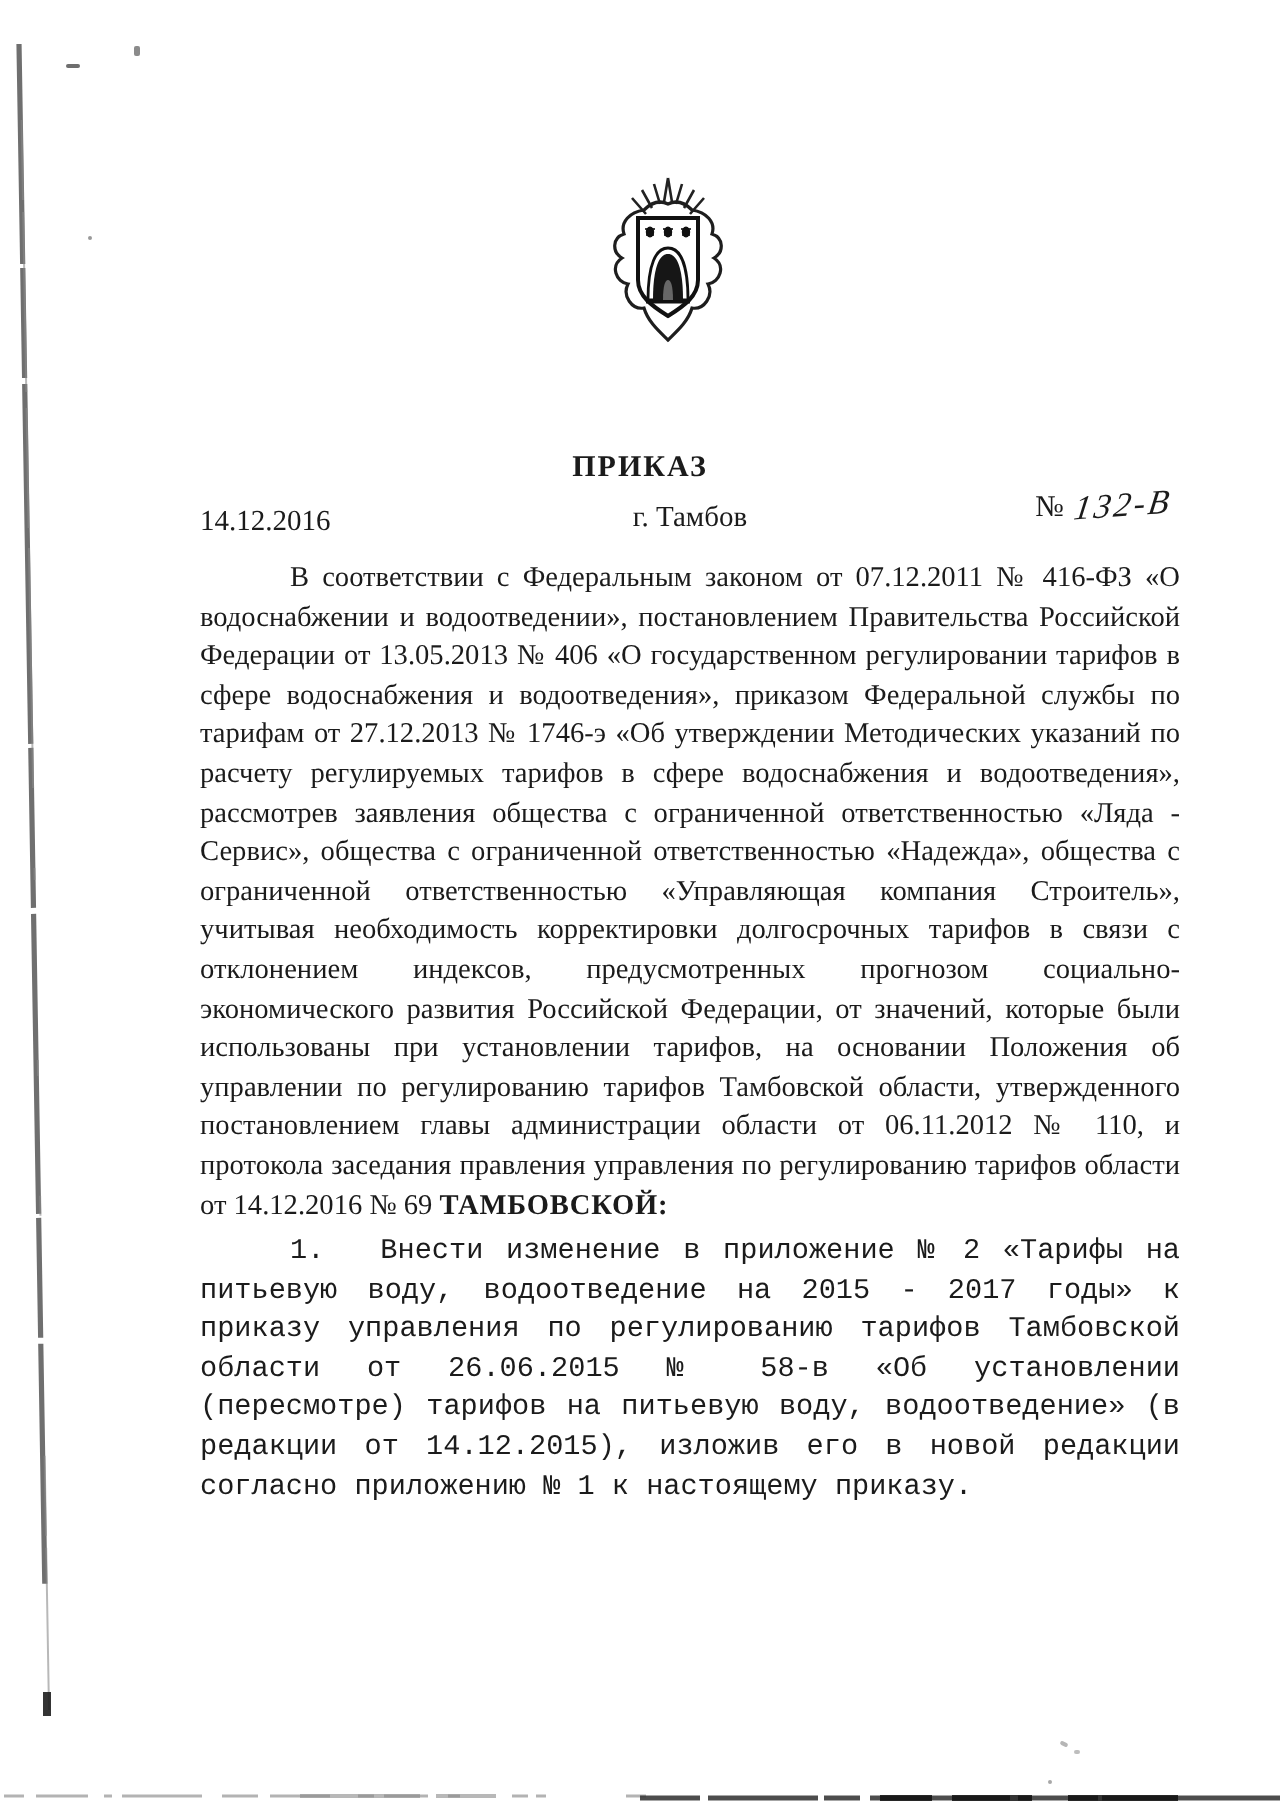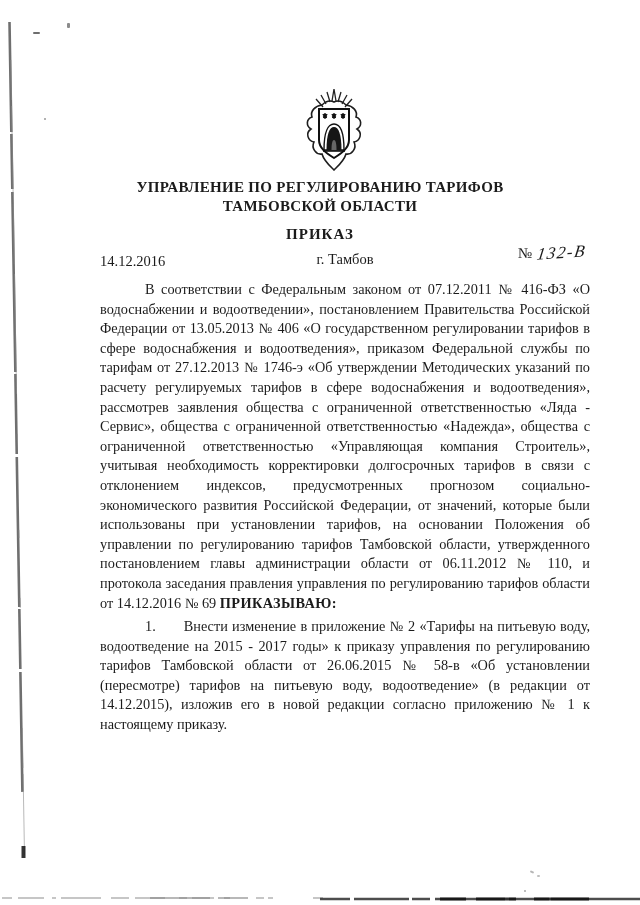--- a/index.html
+++ b/index.html
@@ -29,21 +29,21 @@
   .no-hand{display:inline-block;font-style:italic;font-weight:500;font-size:17px;
        letter-spacing:1.5px;margin-left:5px;transform:rotate(-4deg) skewX(-12deg);}
 
   
   .text{position:absolute;top:280px;left:100px;width:490px;
         font-size:14.3px;line-height:19.6px;text-align:justify;}
   .text p{margin:0;padding:0;}
   .subject{margin-bottom:9px !important;}
   .preamble{text-indent:45px;}
   .preamble b{letter-spacing:.4px;}
-  .item{text-indent:45px;margin-top:4px !important;}
+  .item{text-indent:45px;margin-top:4px !important;font-family:Liberation Mono, monospace;}
   .item .num{padding-right:28px;}
 
   
   .artifact{position:absolute;pointer-events:none;}
   .left-line{left:0;top:0;width:32px;height:905px;}
   .bottom-line{left:0;top:890px;width:640px;height:15px;}
   .speck{position:absolute;background:#6e6e6e;border-radius:1px;}
   .sp1{left:33px;top:32px;width:7px;height:2px;}
   .sp2{left:67px;top:23px;width:3px;height:5px;opacity:.8;}
   .sp3{left:44px;top:118px;width:2px;height:2px;opacity:.7;}
@@ -83,38 +83,34 @@
         </g>
     </g>
     <g>
       <path d="M22,62 C22,44 26,36 32,36 C38,36 42,44 42,62 Z" fill="none" stroke="#111" stroke-width="1.4"></path>
       <path d="M24.5,62 C24.5,46 27.5,39 32,39 C36.5,39 39.5,46 39.5,62 Z" fill="#161616"></path>
       <path d="M29.5,62 C29.5,55 30.5,52 32,52 C33.5,52 34.5,55 34.5,62 Z" fill="#ffffff" opacity="0.35"></path>
       <line x1="21" y1="63" x2="43" y2="63" stroke="#111" stroke-width="1.6"></line>
     </g>
   </svg>
 
-  <div class="org">
-    <div>УПРАВЛЕНИЕ ПО РЕГУЛИРОВАНИЮ ТАРИФОВ</div>
-    <div>ТАМБОВСКОЙ ОБЛАСТИ</div>
-  </div>
 
   <div class="doctype">ПРИКАЗ</div>
 
   <div class="dateline">
     <span class="date">14.12.2016</span>
     <span class="place">г. Тамбов</span>
     <span class="number">
       <span class="no-sign">№</span><span class="no-hand">132-В</span>
     </span>
   </div>
 
   <div class="text">
     <p class="preamble"><span>В соответствии с Федеральным законом от 07.12.2011 № 416-ФЗ «О водоснабжении и водоотведении», постановлением Правительства Российской Федерации от 13.05.2013 № 406 «О государственном регулировании тарифов в сфере водоснабжения и водоотведения», приказом Федеральной службы по тарифам от 27.12.2013 № 1746-э «Об утверждении Методических указаний по расчету регулируемых тарифов в сфере водоснабжения и водоотведения», рассмотрев заявления общества с ограниченной ответственностью «Ляда - Сервис», общества с ограниченной ответственностью «Надежда», общества с ограниченной ответственностью «Управляющая компания Строитель», учитывая необходимость корректировки долгосрочных тарифов в связи с отклонением индексов, предусмотренных прогнозом социально-экономического развития Российской Федерации, от значений, которые были использованы при установлении тарифов, на основании Положения об управлении по регулированию тарифов Тамбовской области, утвержденного постановлением главы администрации области от 06.11.2012 № 110, и протокола заседания правления управления по регулированию тарифов области от 14.12.2016 № 69</span>
-      <b>ПРИКАЗЫВАЮ:</b></p>
+      <b>ТАМБОВСКОЙ:</b></p>
     <p class="item"><span class="num">1.</span><span>Внести изменение в приложение № 2 «Тарифы на питьевую воду, водоотведение на 2015 - 2017 годы» к приказу управления по регулированию тарифов Тамбовской области от 26.06.2015 № 58-в «Об установлении (пересмотре) тарифов на питьевую воду, водоотведение» (в редакции от 14.12.2015), изложив его в новой редакции согласно приложению № 1 к настоящему приказу.</span></p>
   </div>
 
   <svg class="artifact left-line" viewBox="0 0 32 905" preserveAspectRatio="none">
     <line x1="9.5" y1="22" x2="23.5" y2="858" stroke="#4c4c4c" stroke-width="2.6" stroke-dasharray="110 2 55 3 180 2 80 3 150 2 60 3 120" opacity="0.8"></line>
     <line x1="10.8" y1="60" x2="24.5" y2="855" stroke="#8a8a8a" stroke-width="1" stroke-dasharray="40 6 90 8 60 10 120" opacity="0.6"></line>
     <rect x="21.5" y="846" width="4" height="12" fill="#1e1e1e" opacity="0.9"></rect>
   </svg>
 
   <svg class="artifact bottom-line" viewBox="0 0 640 15" preserveAspectRatio="none">

